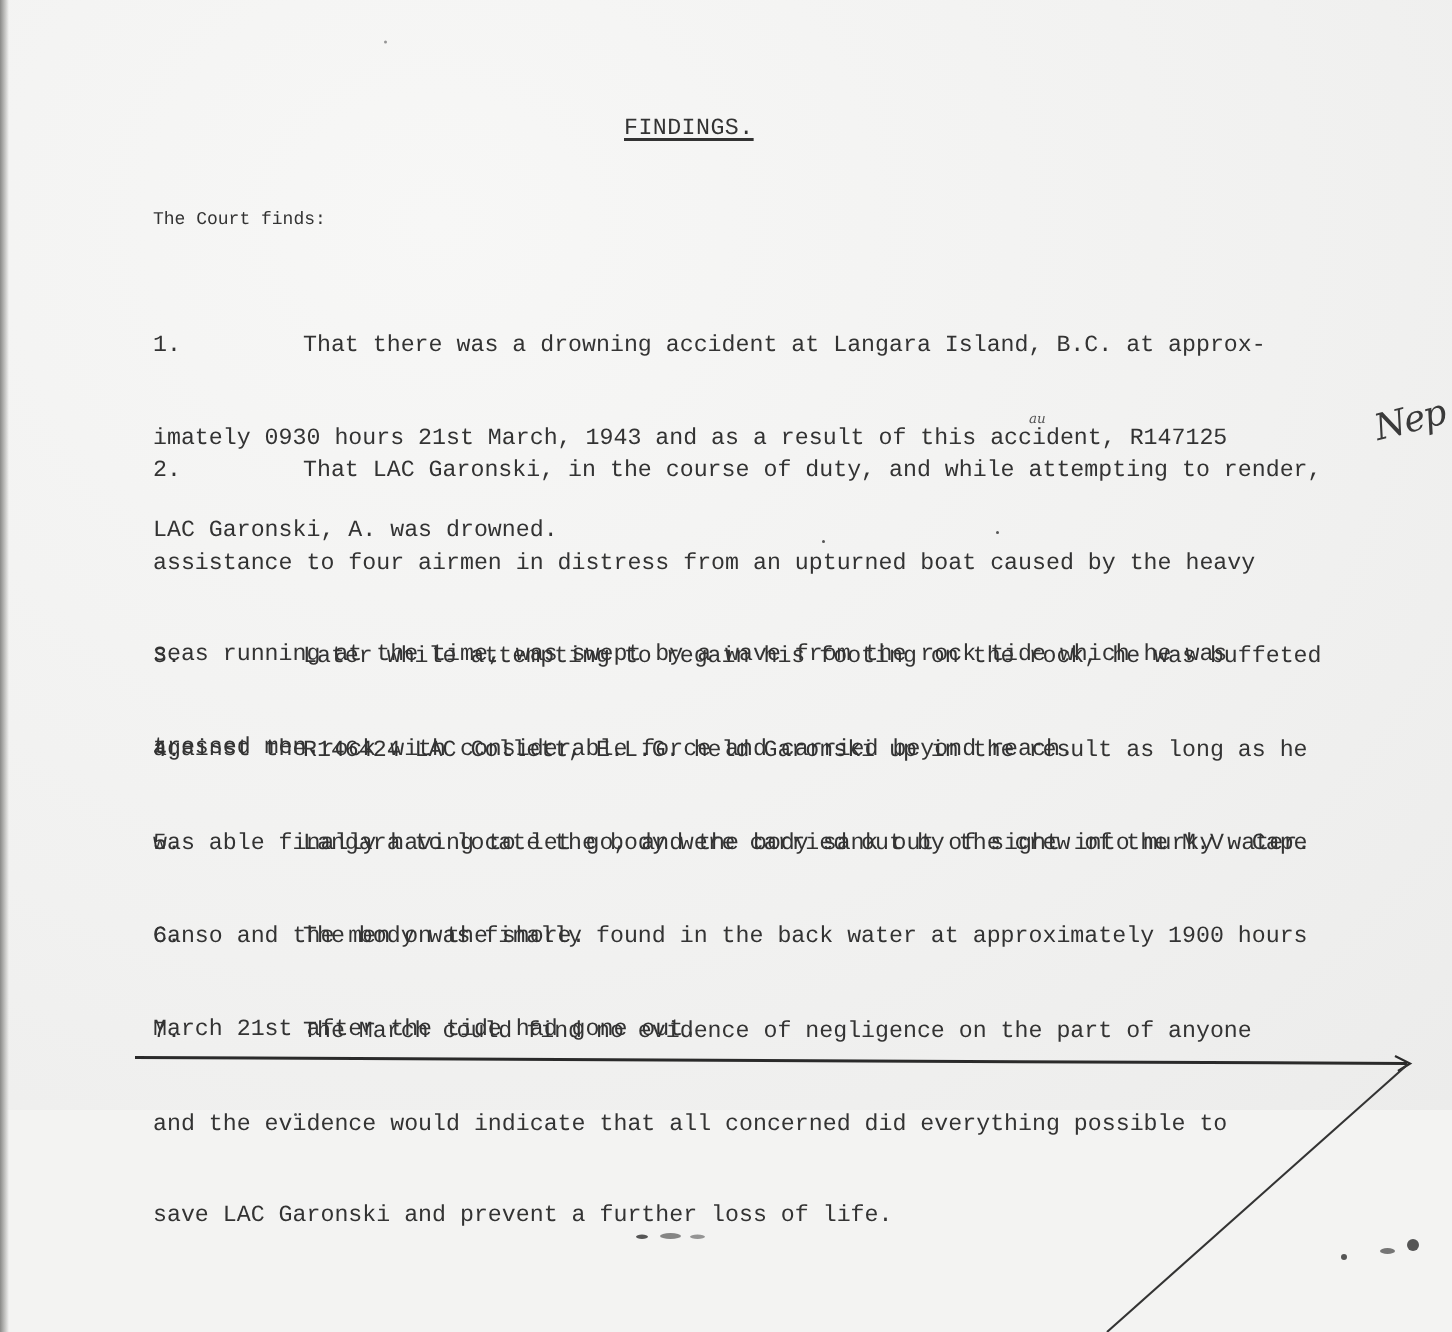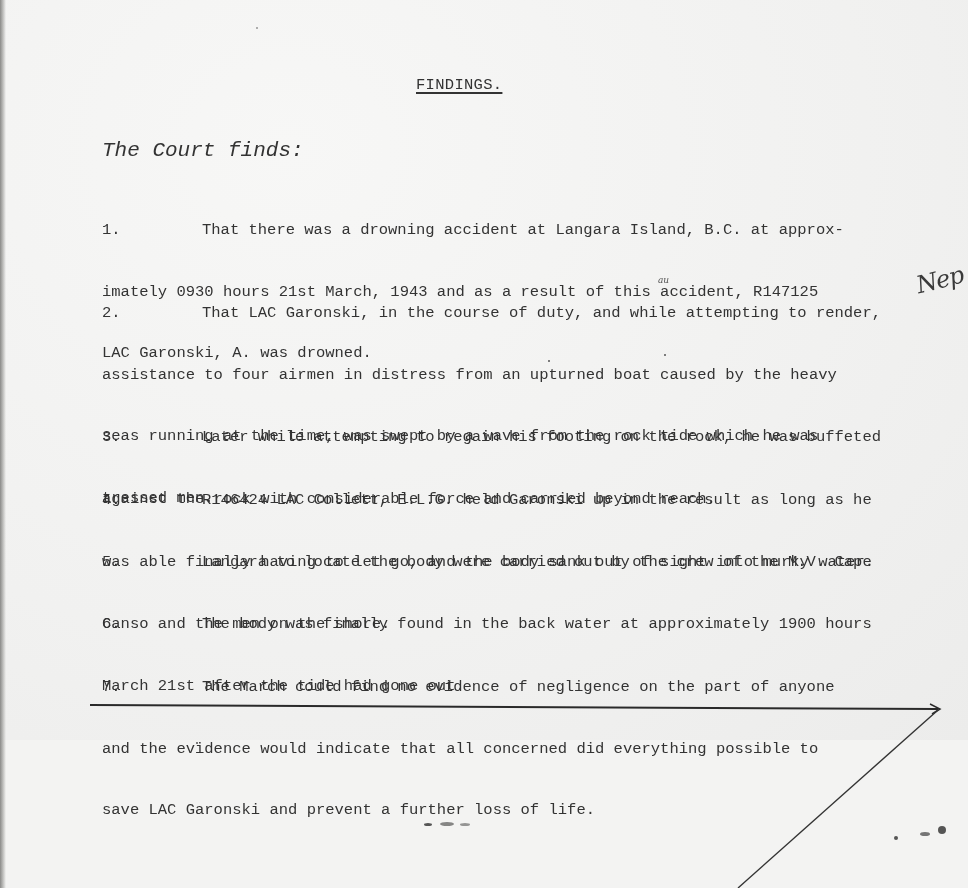--- a/index.html
+++ b/index.html
@@ -34,23 +34,22 @@
       font-size: 15.5px;
       letter-spacing: 0.3px;
       text-decoration: underline;
       text-decoration-thickness: 1.5px;
       text-underline-offset: 3px;
       color: #333;
     }
     .intro {
       position: absolute;
       left: 102px; top: 139px;
-      font-size: 21px;
+      font-size: 12px;
       color: #333;
-      font-style: italic;
     }
     .para {
       position: absolute;
       left: 102px;
       width: 850px;
       font-size: 15.5px;
       line-height: 20.5px;
       white-space: pre;
       color: #333;
     }
@@ -63,21 +62,21 @@
       left: 916px; top: 266px;
       font-family: "DejaVu Serif", serif;
       font-style: italic;
       font-size: 24px;
       color: #3a3a3a;
       transform: rotate(-14deg);
       letter-spacing: -1px;
     }
     .overmark {
       position: absolute;
-      left: 658px; top: 275px;
+      left: 686px; top: 275px;
       font-family: "DejaVu Serif", serif;
       font-style: italic;
       font-size: 9px;
       color: #555;
     }
     svg.lines {
       position: absolute;
       left: 0; top: 0;
       width: 968px; height: 888px;
       pointer-events: none;

